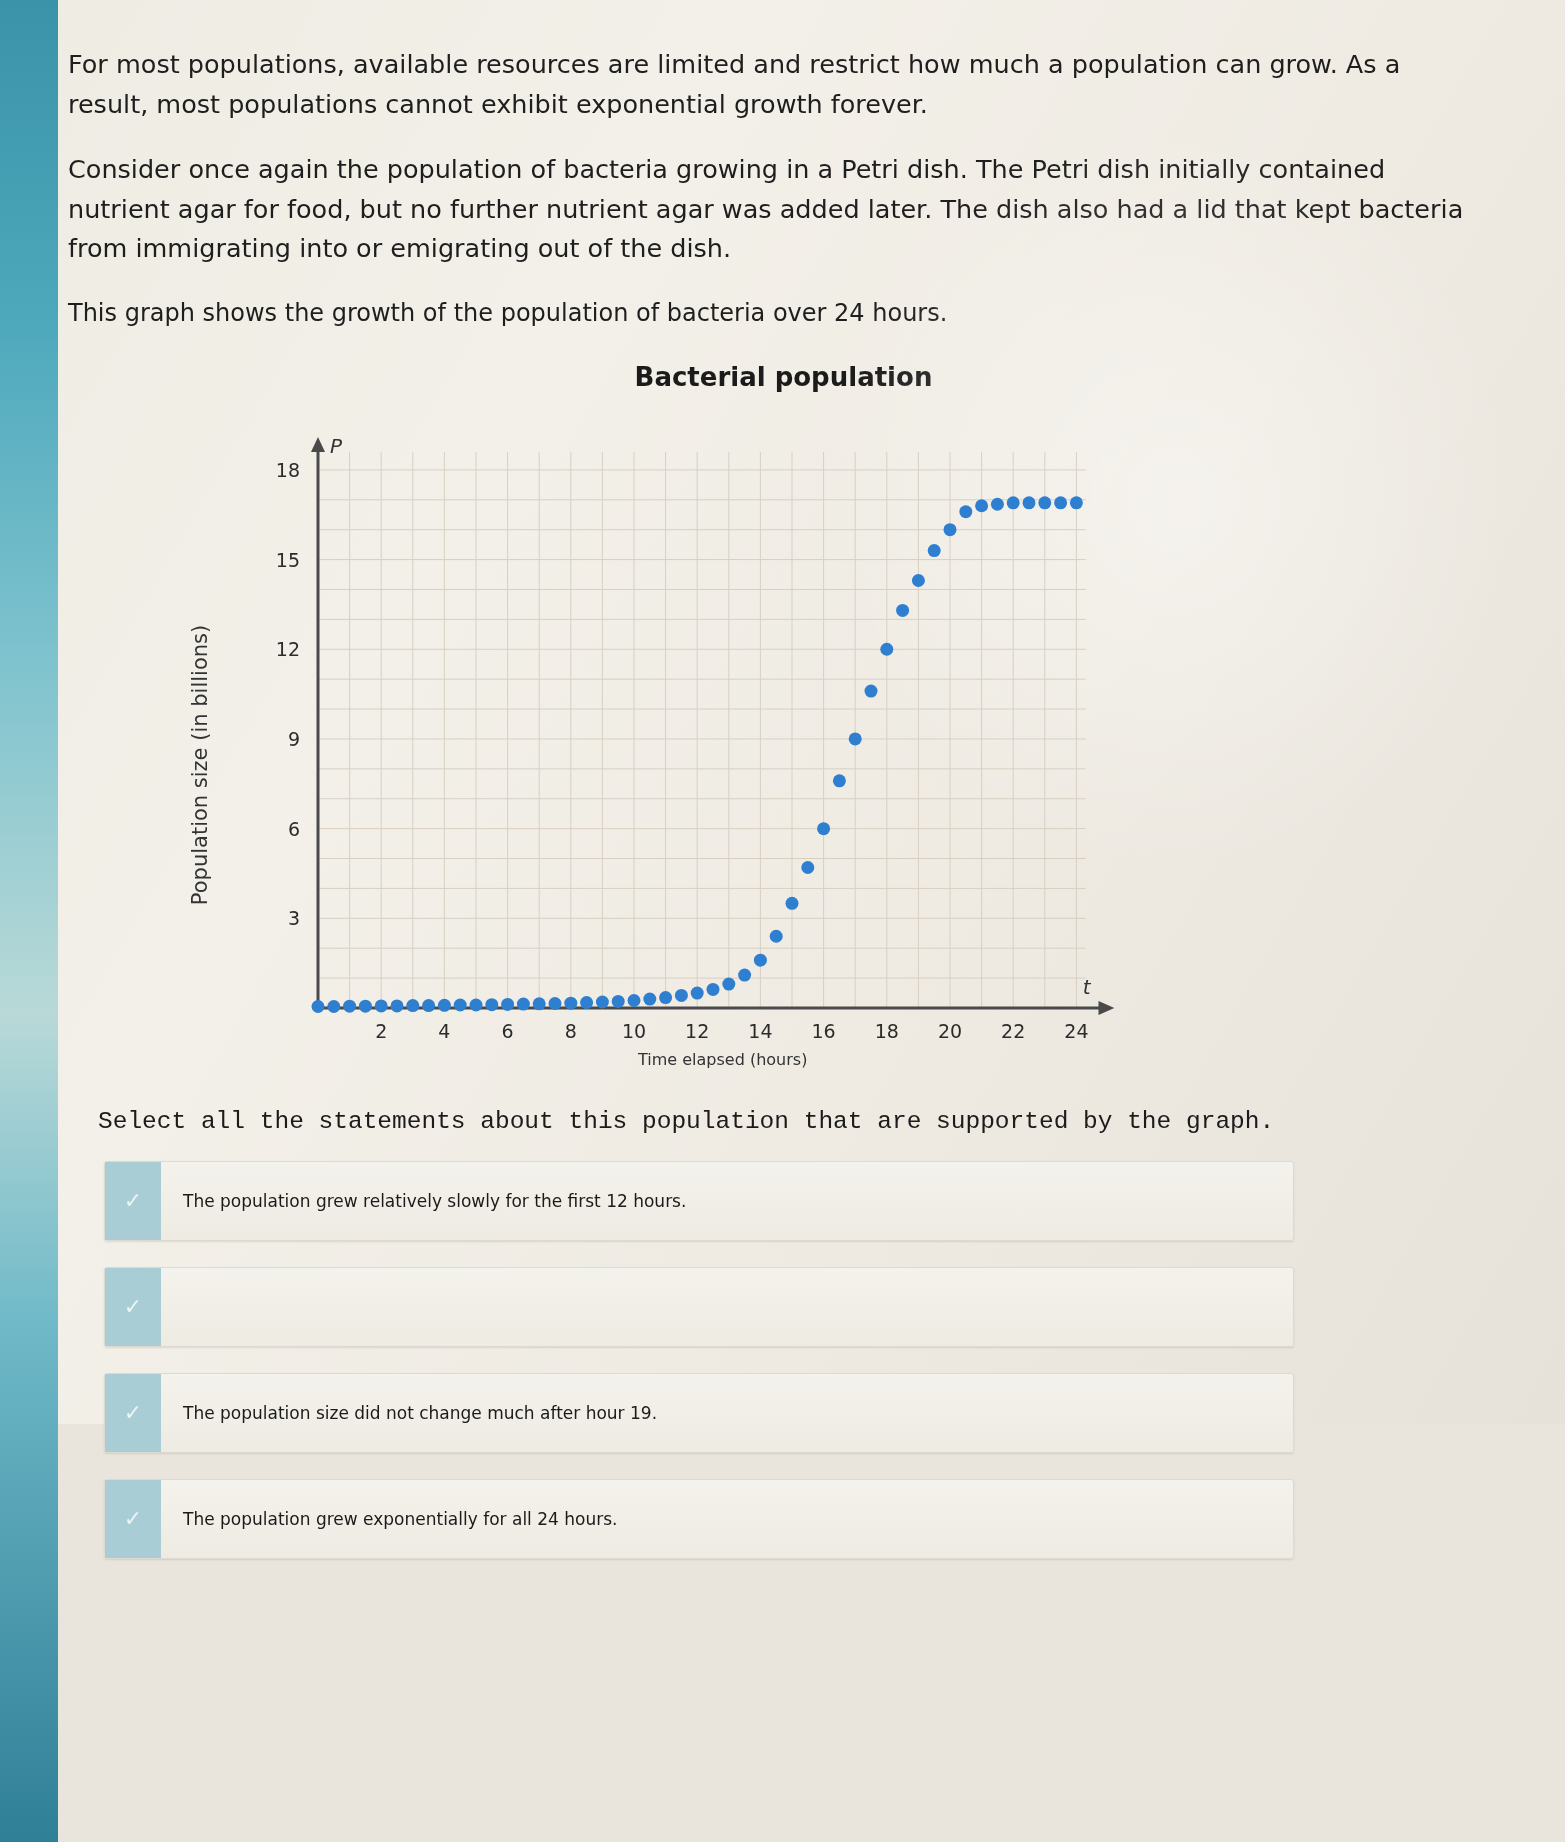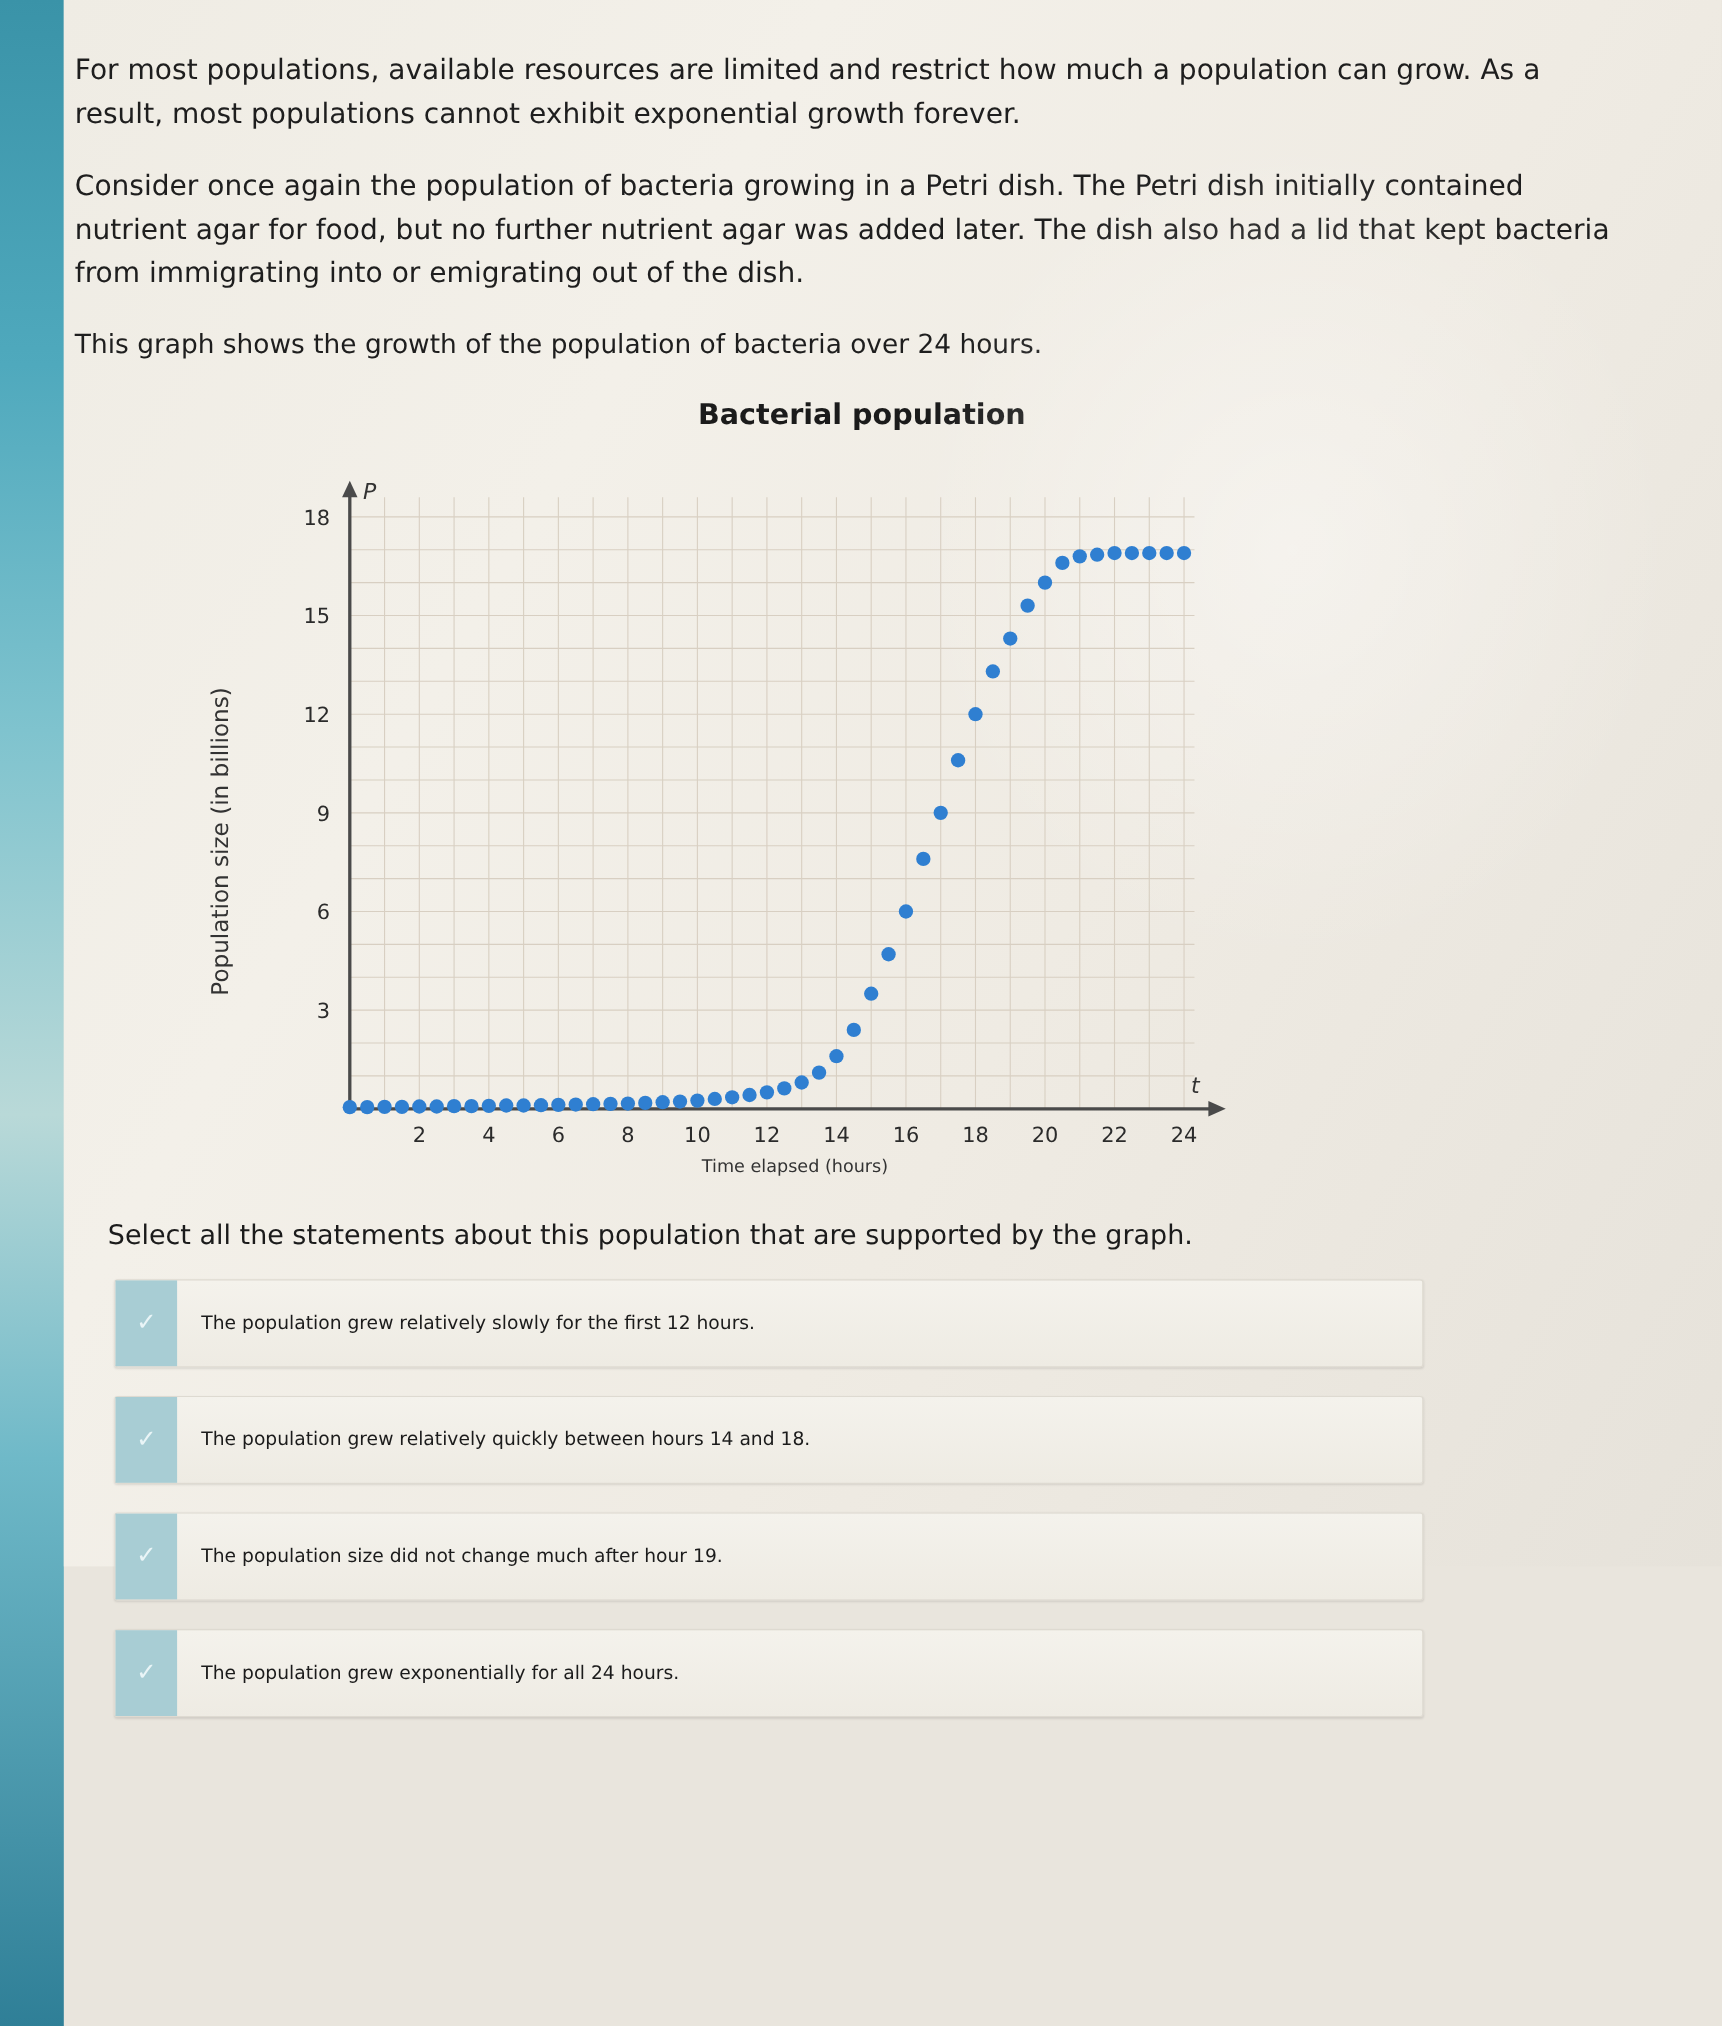--- a/index.html
+++ b/index.html
@@ -72,20 +72,21 @@
     white-space: nowrap;
   }
   svg.plot {
     position: absolute;
     left: 0; top: 0;
   }
   .prompt {
     margin: 18px 0 0 30px;
     font-size: 24.5px;
     color: #1b1b1b;
+    font-family: Liberation Mono, monospace;
   }
   .options {
     margin: 26px 0 0 36px;
     width: 1190px;
   }
   .option {
     position: relative;
     display: flex;
     align-items: center;
     height: 78px;
@@ -261,21 +262,20 @@
 
   <div class="prompt">Select all the statements about this population that are supported by the graph.</div>
 
   <div class="options">
     <div class="option">
       <div class="check">✓</div>
       <div class="opt-text">The population grew relatively slowly for the first 12 hours.</div>
     </div>
     <div class="option">
       <div class="check">✓</div>
-      <div class="opt-text">The population grew relatively quickly between hours 14 and 18.</div>
     </div>
     <div class="option">
       <div class="check">✓</div>
       <div class="opt-text">The population size did not change much after hour 19.</div>
     </div>
     <div class="option">
       <div class="check">✓</div>
       <div class="opt-text">The population grew exponentially for all 24 hours.</div>
     </div>
   </div>

